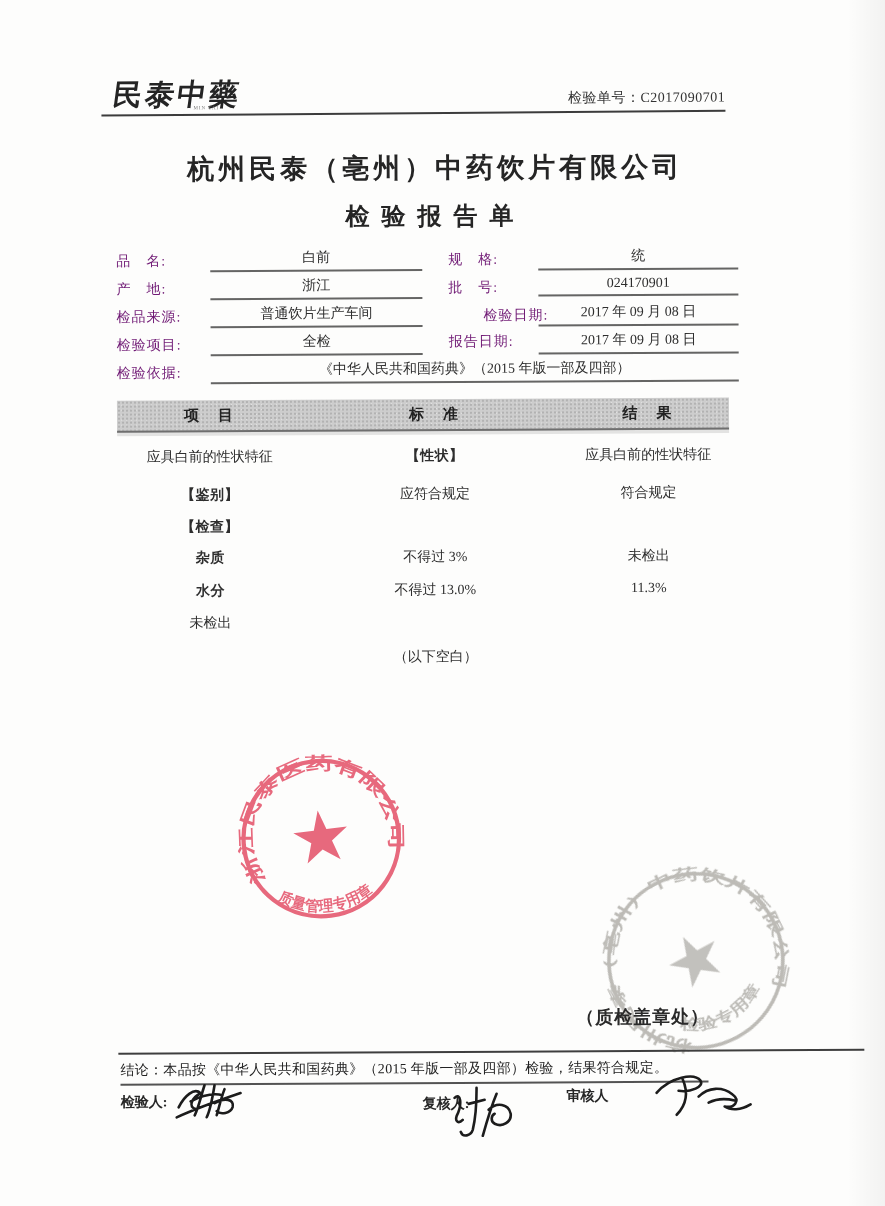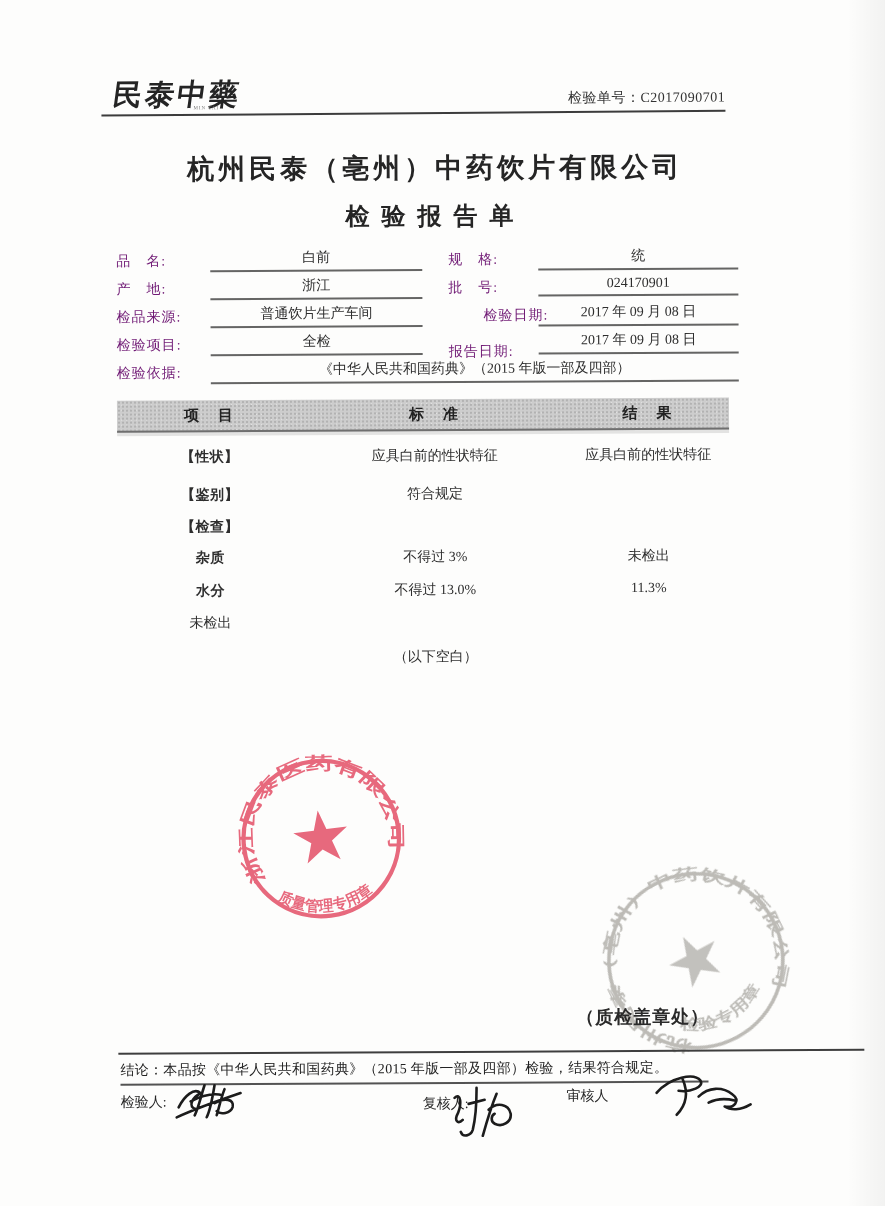--- a/index.html
+++ b/index.html
@@ -45,21 +45,21 @@
   
   .stamp { position:absolute; mix-blend-mode:multiply; }
   .stamp-red { left:230px; top:748px; width:180px; height:180px; opacity:0.88; transform:rotate(-7deg); }
   .stamp-gray { left:598px; top:866px; width:192px; height:192px; opacity:0.72; transform:rotate(-28deg); filter:blur(0.4px); }
   .stamp-note { position:absolute; left:574px; top:1006px; font-size:18px; font-weight:600; color:#2a2a2a; letter-spacing:1px; }
 
   
   .foot-rule { position:absolute; left:116px; top:1051px; width:746px; height:2.2px; background:#3e3e3e; }
   .conclusion { position:absolute; left:118px; top:1060px; font-size:14px; color:#222; letter-spacing:0.3px;
     border-bottom:2px solid rgba(40,40,40,0.8); padding-bottom:4px; padding-right:40px; }
-  .sig-label { position:absolute; font-size:14px; font-weight:400; color:#262626; }
+  .sig-label { position:absolute; font-size:14px; font-weight:700; color:#262626; }
   .sig { position:absolute; }
   .sig path { fill:none; stroke:#1c1c1c; stroke-width:2.6; stroke-linecap:round; stroke-linejoin:round; }
 </style>
 </head>
 <body>
 
 <div class="page">
 <div class="scan">
 
   <div class="logo">民泰中藥</div>
@@ -81,40 +81,41 @@
     <div class="f-label" style="left:450px; top:279px;">批　号:</div>
     <div class="f-value" style="left:540px; top:276px; width:200px;">024170901</div>
 
     <div class="f-label" style="left:118px; top:307px;">检品来源:</div>
     <div class="f-value" style="left:212px; top:304px; width:212px;">普通饮片生产车间</div>
     <div class="f-label" style="left:450px; top:307px;margin-left:35px;">检验日期:</div>
     <div class="f-value" style="left:540px; top:304px; width:200px;">2017 年 09 月 08 日</div>
 
     <div class="f-label" style="left:118px; top:335px;">检验项目:</div>
     <div class="f-value" style="left:212px; top:332px; width:212px;">全检</div>
-    <div class="f-label" style="left:450px; top:343px;">报告日期:</div>
+    <div class="f-label" style="left:450px; top:333px;">报告日期:</div>
     <div class="f-value" style="left:540px; top:332px; width:200px;">2017 年 09 月 08 日</div>
 
     <div class="f-label" style="left:118px; top:363px;">检验依据:</div>
     <div class="f-value" style="left:212px; top:360px; width:528px;">《中华人民共和国药典》（2015 年版一部及四部）</div>
   </div>
 
   <div class="thead">
     <div class="th">项　目</div>
     <div class="th">标　准</div>
     <div class="th">结　果</div>
   </div>
   <div class="tbody">
     <div class="trow" style="margin-top:6px;">
+      <div class="td">应具白前的性状特征</div>
       <div class="td item">【性状】</div>
-      <div class="td">应具白前的性状特征</div>
       <div class="td">应具白前的性状特征</div>
     </div>
     <div class="trow" style="margin-top:5px;">
       <div class="td item">【鉴别】</div>
+      <div class="td">应符合规定</div>
       <div class="td">符合规定</div>
     </div>
     <div class="trow gap">
       <div class="td item">【检查】</div>
       <div class="td"></div>
       <div class="td"></div>
     </div>
     <div class="trow">
       <div class="td item">杂质</div>
       <div class="td">不得过 3%</div>

